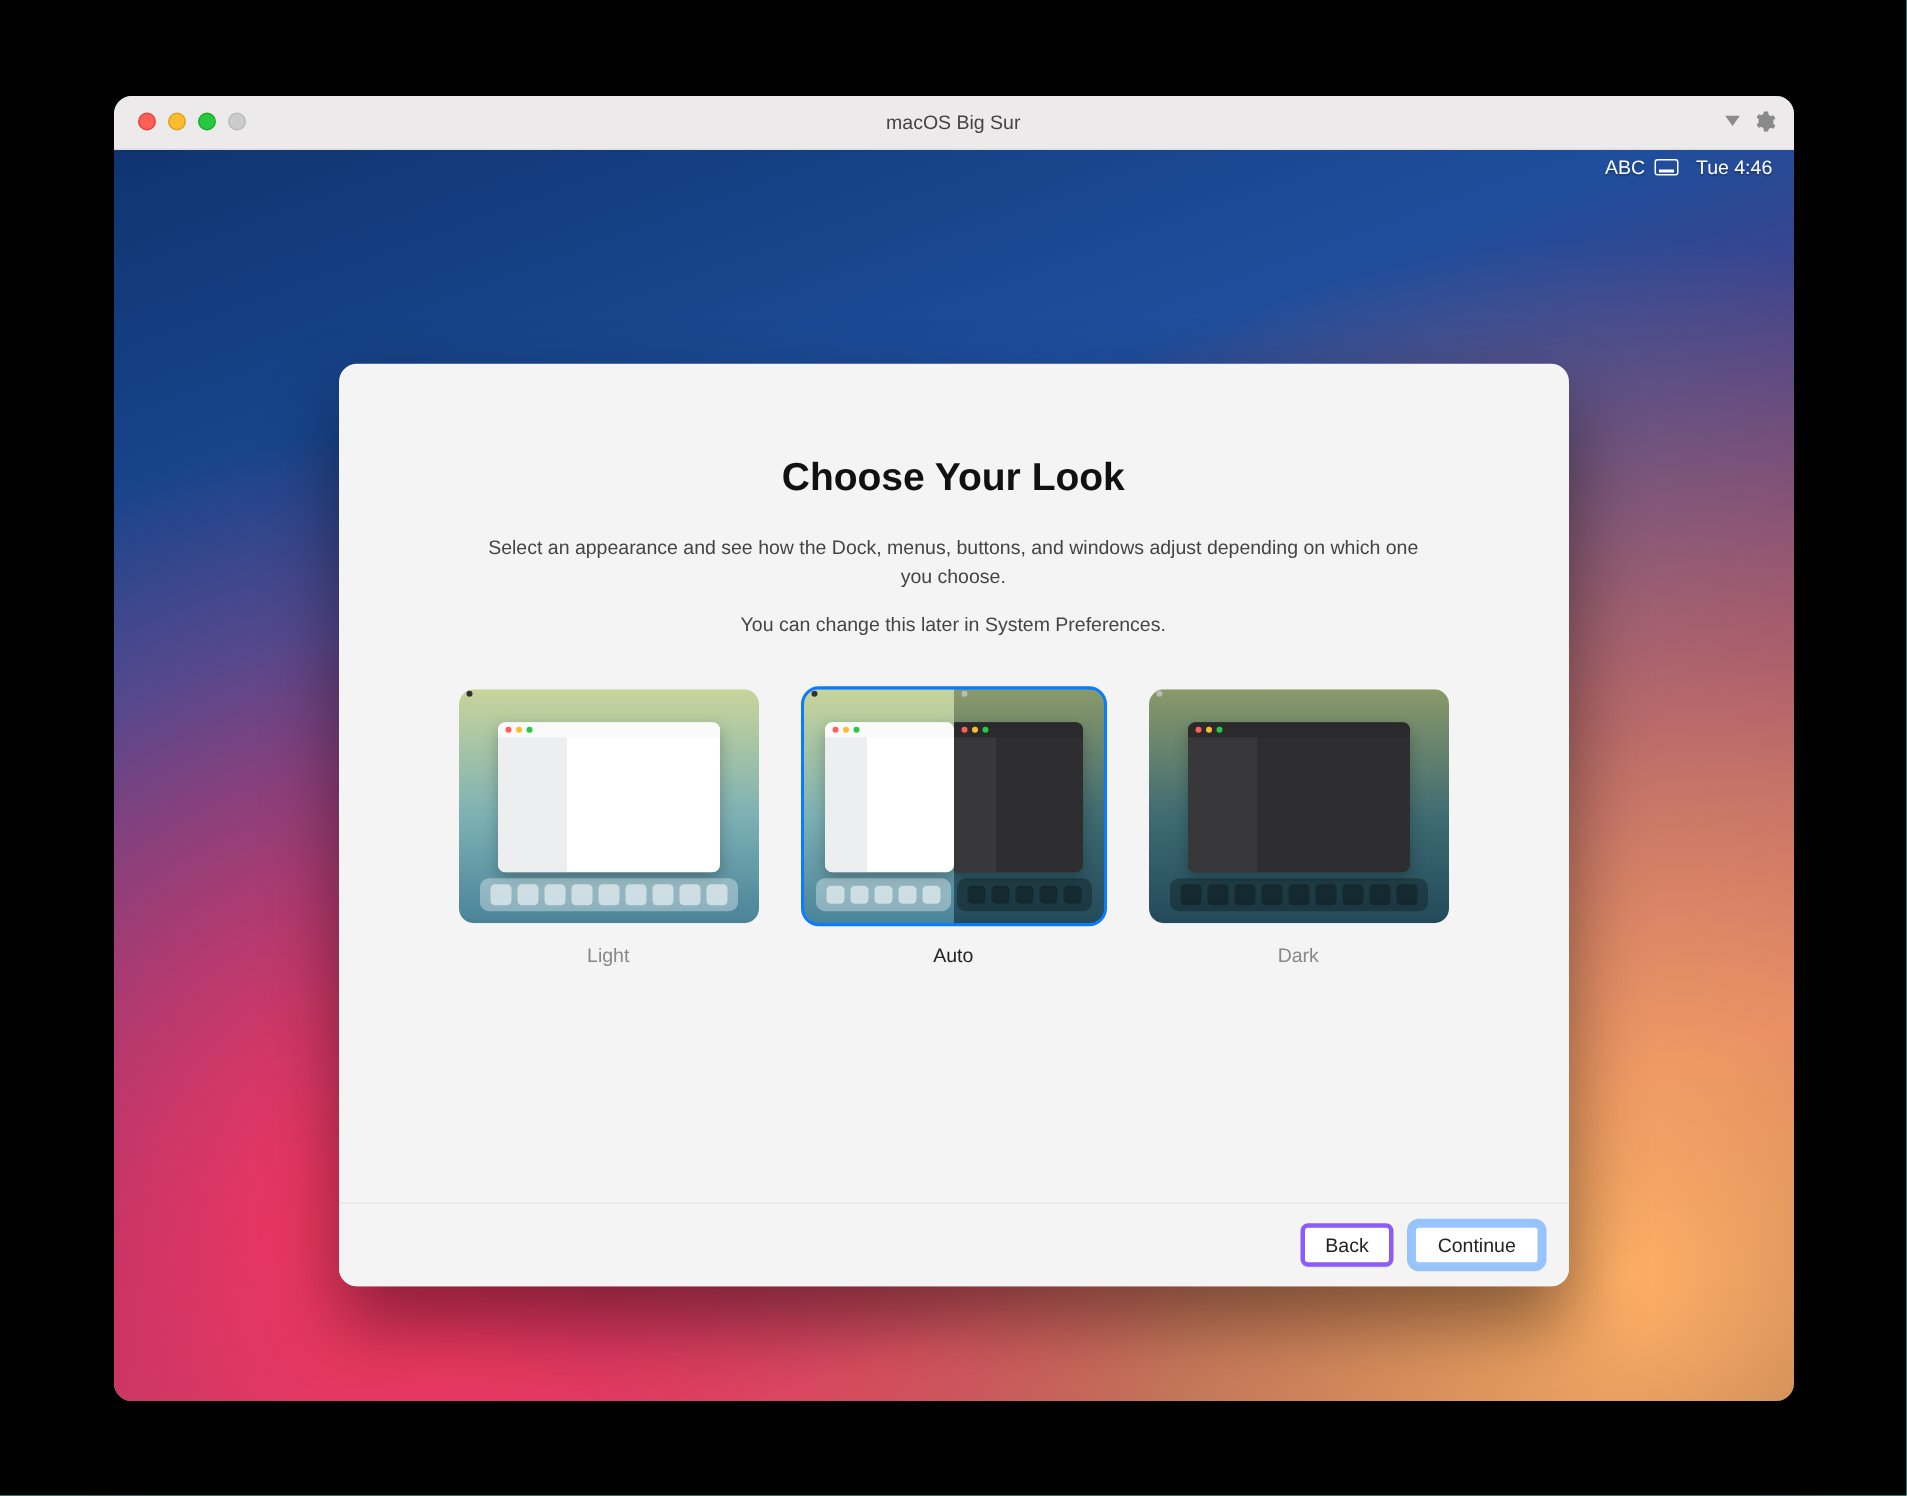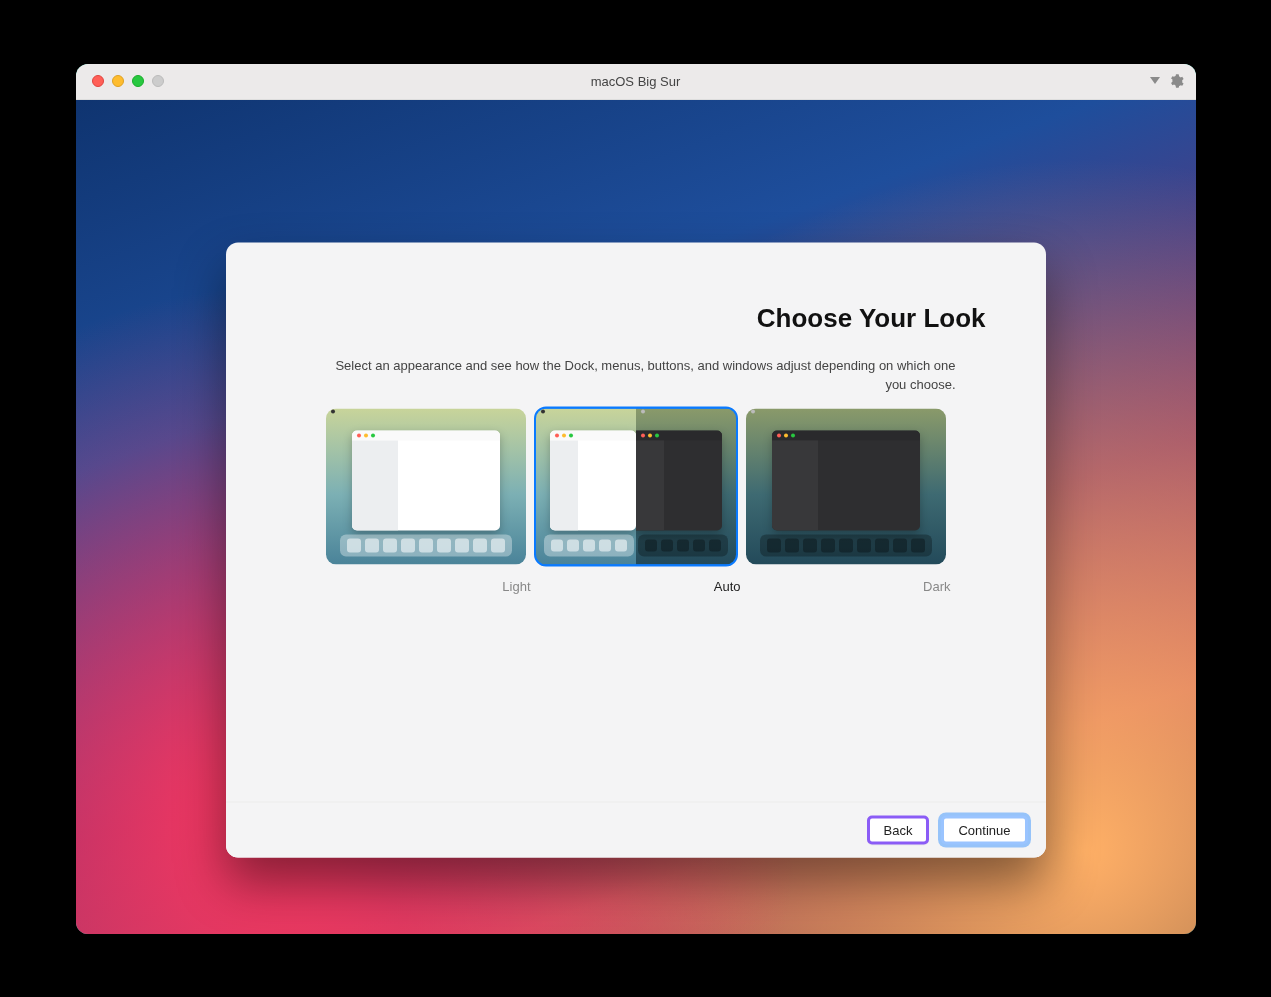--- a/index.html
+++ b/index.html
@@ -104,21 +104,21 @@
     height: 615px;
     background: #f4f4f5;
     border-radius: 12px;
     box-shadow: 0 25px 50px rgba(0,0,0,.45);
     display: flex;
     flex-direction: column;
   }
   .dialog-body {
     flex: 1;
     padding: 60px 60px 20px;
-    text-align: right;
+    text-align: center;
     overflow: hidden;
   }
   .dialog h1 {
     font-size: 26px;
     font-weight: 700;
     color: #111;
     margin-bottom: 22px;
   }
   .dialog p.desc {
     font-size: 13px;
@@ -129,20 +129,21 @@
   }
   .dialog p.sub {
     font-size: 13px;
     color: #444;
     margin-bottom: 36px;
   }
 
   .options {
     display: flex;
     justify-content: center;
+    gap: 20px;
   }
   .option { width: 210px; }
   .thumb {
     width: 200px; height: 156px;
     border-radius: 10px;
     overflow: hidden;
     position: relative;
     margin: 0 auto;
     cursor: pointer;
   }
@@ -267,25 +268,33 @@
       </span>
       <span>
         <svg width="16" height="16" viewBox="0 0 24 24" fill="#8a8a8a">
           <path d="M12 8a4 4 0 100 8 4 4 0 000-8zm9.4 4a7.5 7.5 0 00-.1-1.3l2.1-1.6-2-3.4-2.5 1a7.6 7.6 0 00-2.2-1.3L16 2h-4l-.7 2.4a7.6 7.6 0 00-2.2 1.3l-2.5-1-2 3.4 2.1 1.6A7.5 7.5 0 006.6 12c0 .4 0 .9.1 1.3l-2.1 1.6 2 3.4 2.5-1c.7.5 1.4 1 2.2 1.3L12 22h4l.7-2.4c.8-.3 1.5-.8 2.2-1.3l2.5 1 2-3.4-2.1-1.6c.1-.4.1-.9.1-1.3z"></path>
         </svg>
       </span>
     </div>
   </div>
 
   <div class="desktop">
+    <div class="menu-bar">
+      <div class="kb">
+        <span>ABC</span>
+        <span class="kb-icon"></span>
+      </div>
+      <div>Tue 4:46</div>
+    </div>
 
     <div class="dialog">
       <div class="dialog-body">
         <h1>Choose Your Look</h1>
         <p class="desc">Select an appearance and see how the Dock, menus, buttons, and windows adjust depending on which one you choose.</p>
+        <p class="sub">You can change this later in System Preferences.</p>
 
         <div class="options">
 
           <div class="option">
             <div class="thumb">
               <div class="thumb-bg light"></div>
               <div class="menubar-strip light">
                   <div class="apple"></div>
                 </div>
               <div class="mini-window light-win">

